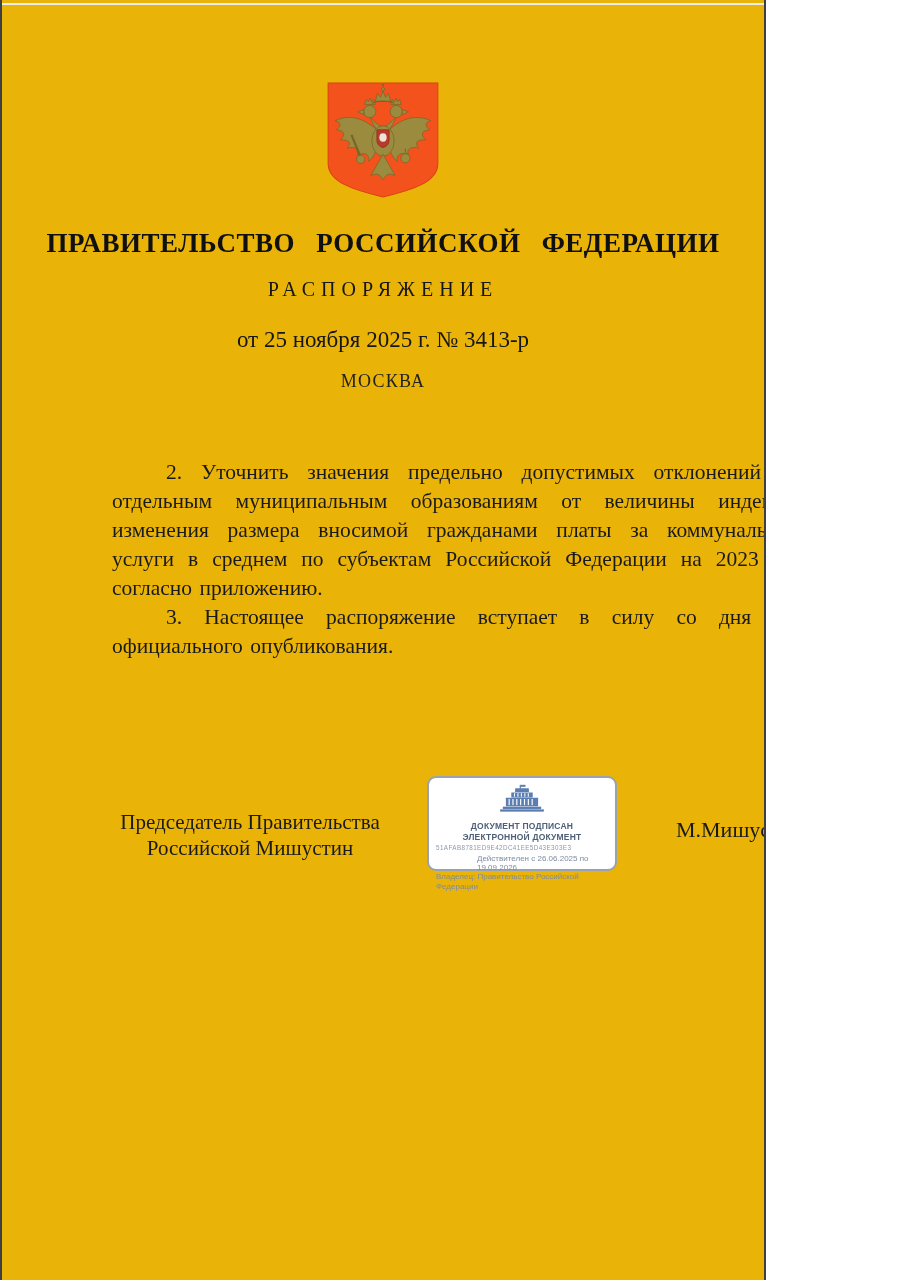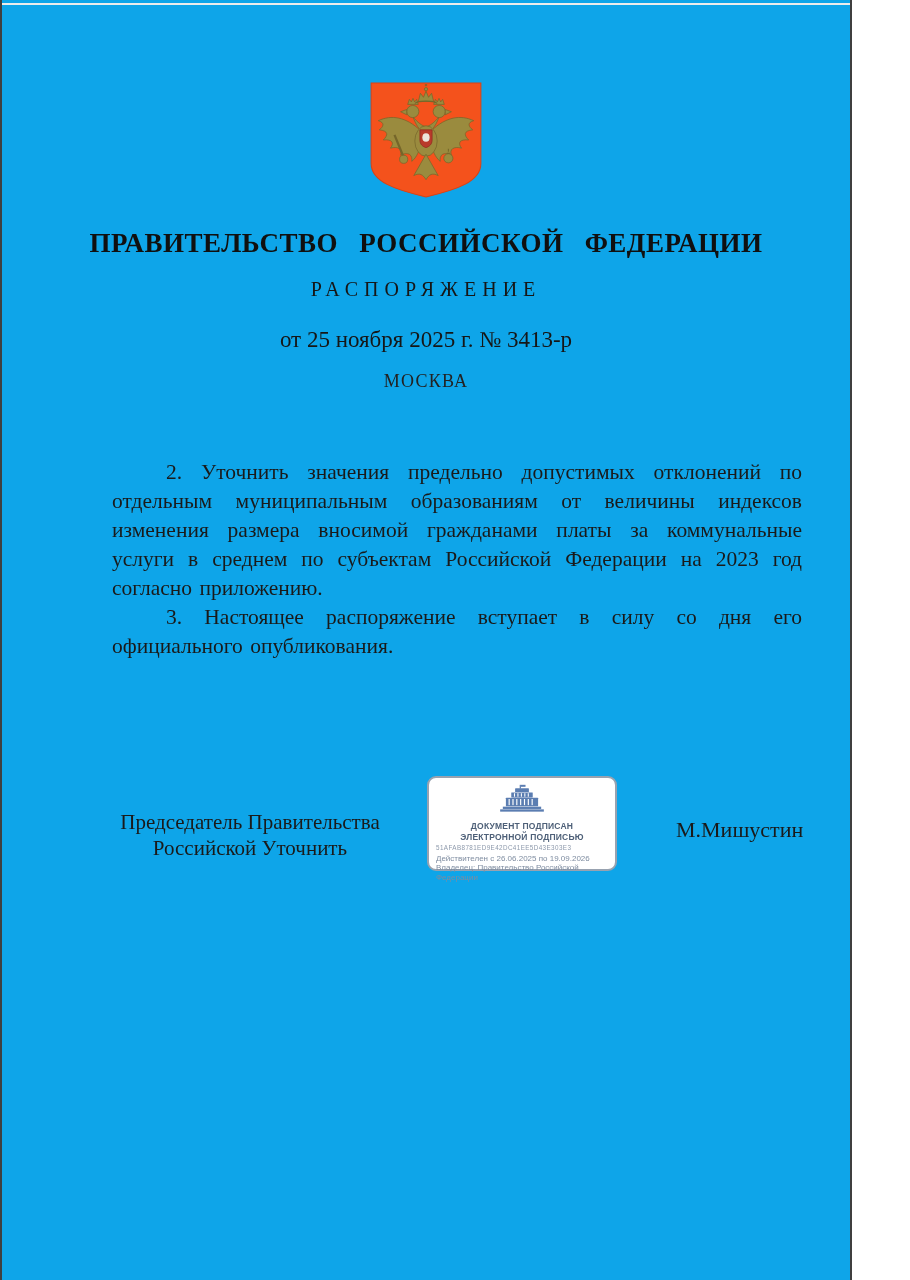--- a/index.html
+++ b/index.html
@@ -1,20 +1,20 @@
 <!DOCTYPE html>
 <html lang="ru"><head>
 <meta charset="utf-8">
 <style>
   html, body { margin: 0; padding: 0; background: #ffffff; }
   .page {
     position: relative;
-    width: 852px;
+    width: 766px;
     height: 1280px;
-    background: #0ea5e9;
+    background: #eab308;
     box-sizing: border-box;
     border-left: 2px solid #3f3f3f;
     border-right: 2px solid #3f3f3f;
     overflow: hidden;
     font-family: "Liberation Serif", serif;
     color: #1a1a1a;
   }
   .frame-top {
     position: absolute; top: 3px; left: 0; right: 0; height: 2px;
     background: #ececec;
@@ -65,21 +65,21 @@
   .stamp-icon { flex: 0 0 auto; width: 46px; height: 32px; }
   .stamp-title {
     flex: 1 1 auto; text-align: center;
     font-size: 8.5px; font-weight: bold; line-height: 10.5px;
     color: #4e6078; letter-spacing: 0.2px;
   }
   .stamp-cert {
     margin-top: 2px; font-size: 6.3px; letter-spacing: 0.4px;
     color: #8d99ab; white-space: nowrap;
   }
-  .stamp-valid { margin-top: 3px; font-size: 8px; color: #7e8ca0; }
+  .stamp-valid { margin-top: 3px; font-size: 8px; color: #7e8ca0; margin-left: 41px; }
   .stamp-owner { font-size: 8px; line-height: 10px; color: #7e8ca0; }
 </style>
 </head>
 <body>
 
 <div class="page">
   <div class="frame-top"></div>
 
   <div class="coat-of-arms">
     <svg viewBox="0 0 120 122" width="122" height="124" aria-hidden="true">
@@ -121,21 +121,21 @@
   <div class="date-line">от 25 ноября 2025 г. № 3413-р</div>
   <div class="city">МОСКВА</div>
 
   <div class="doc-body">
     <p>2. Уточнить значения предельно допустимых отклонений по отдельным муниципальным образованиям от величины индексов изменения размера вносимой гражданами платы за коммунальные услуги в среднем по субъектам Российской Федерации на 2023 год согласно приложению.</p>
     <p>3. Настоящее распоряжение вступает в силу со дня его официального опубликования.</p>
   </div>
 
   <div class="sig-title">
     <div>Председатель Правительства</div>
-    <div>Российской Уточнить</div>
+    <div>Российской Мишустин</div>
   </div>
 
   <div class="stamp">
     <div class="stamp-top">
       <div class="stamp-icon">
         <svg viewBox="0 0 60 38" width="46" height="32" aria-hidden="true">
           <g fill="#5b7db1">
             <rect x="27" y="0.5" width="1.6" height="5"></rect>
             <rect x="28.6" y="0.5" width="6" height="2.6"></rect>
             <rect x="21" y="5" width="18" height="5" rx="0.5"></rect>
@@ -155,21 +155,21 @@
             <rect x="22.5" y="19" width="1.5" height="8"></rect>
             <rect x="27.5" y="19" width="1.5" height="8"></rect>
             <rect x="32.5" y="19" width="1.5" height="8"></rect>
             <rect x="37.5" y="19" width="1.5" height="8"></rect>
             <rect x="42.5" y="19" width="1.5" height="8"></rect>
           </g>
         </svg>
       </div>
       <div class="stamp-title">
         <div>ДОКУМЕНТ ПОДПИСАН</div>
-        <div>ЭЛЕКТРОННОЙ ПОДПИСЬЮ</div>
+        <div>ЭЛЕКТРОННОЙ ДОКУМЕНТ</div>
       </div>
     </div>
     <div class="stamp-cert">51AFAB8781ED9E42DC41EE5D43E303E3</div>
     <div class="stamp-valid">Действителен с 26.06.2025 по 19.09.2026</div>
     <div class="stamp-owner">
       <div>Владелец: Правительство Российской</div>
       <div>Федерации</div>
     </div>
   </div>
 

